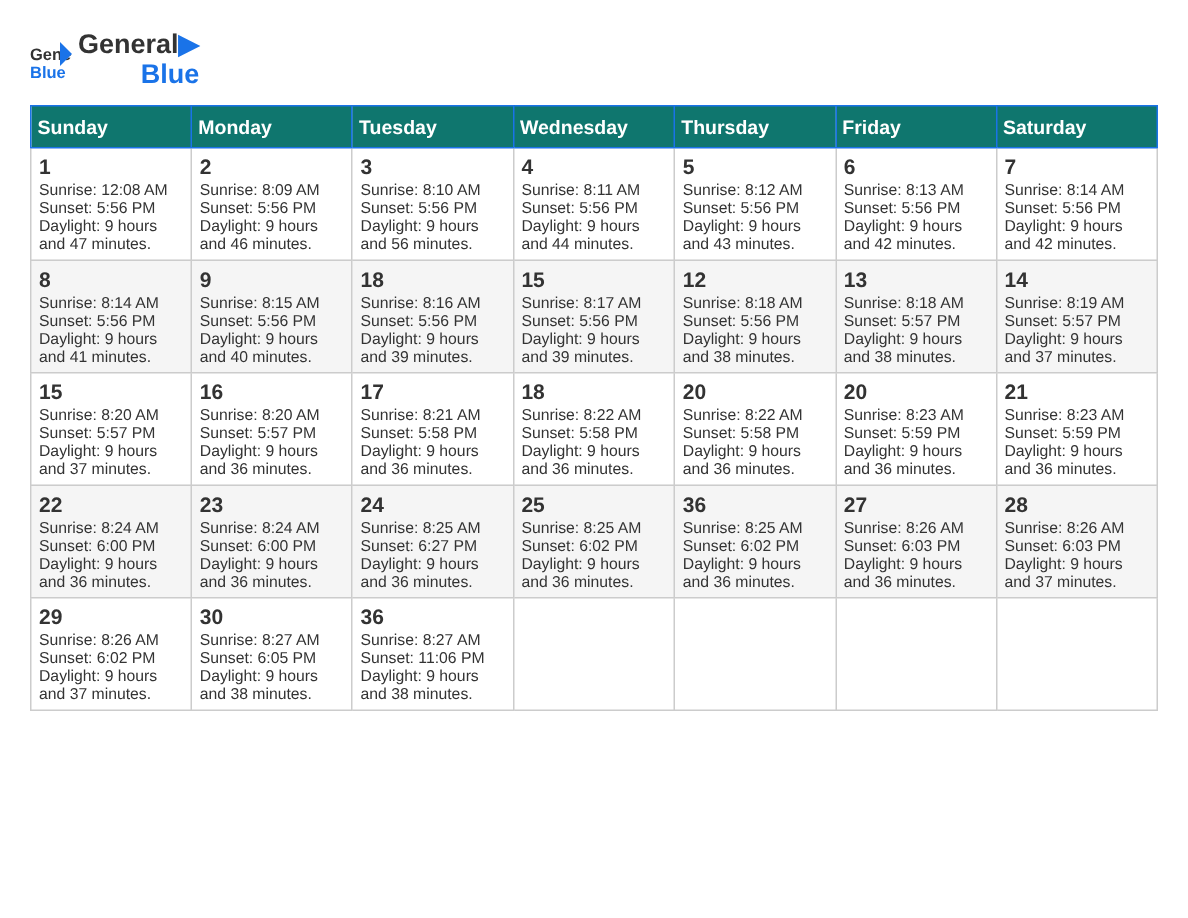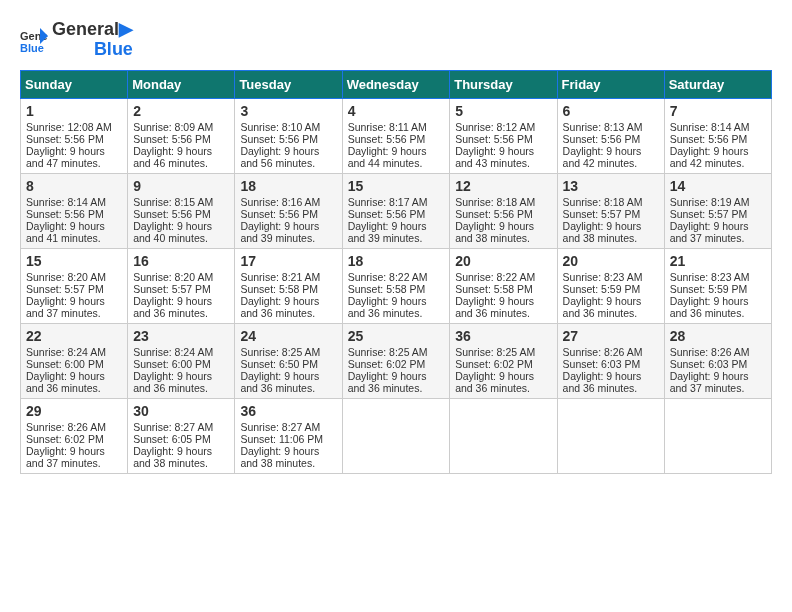--- a/index.html
+++ b/index.html
@@ -240,21 +240,21 @@
         <span>Sunset: 6:00 PM</span><br>
         <span>Daylight: 9 hours</span><br>
         <span>and 36 minutes.</span></td>
         <td><span class="day-number">23</span>
         <span>Sunrise: 8:24 AM</span><br>
         <span>Sunset: 6:00 PM</span><br>
         <span>Daylight: 9 hours</span><br>
         <span>and 36 minutes.</span></td>
         <td><span class="day-number">24</span>
         <span>Sunrise: 8:25 AM</span><br>
-        <span>Sunset: 6:50 PM</span><br>
+        <span>Sunset: 6:27 PM</span><br>
         <span>Daylight: 9 hours</span><br>
         <span>and 36 minutes.</span></td>
         <td><span class="day-number">25</span>
         <span>Sunrise: 8:25 AM</span><br>
         <span>Sunset: 6:02 PM</span><br>
         <span>Daylight: 9 hours</span><br>
         <span>and 36 minutes.</span></td>
         <td><span class="day-number">36</span>
         <span>Sunrise: 8:25 AM</span><br>
         <span>Sunset: 6:02 PM</span><br>

